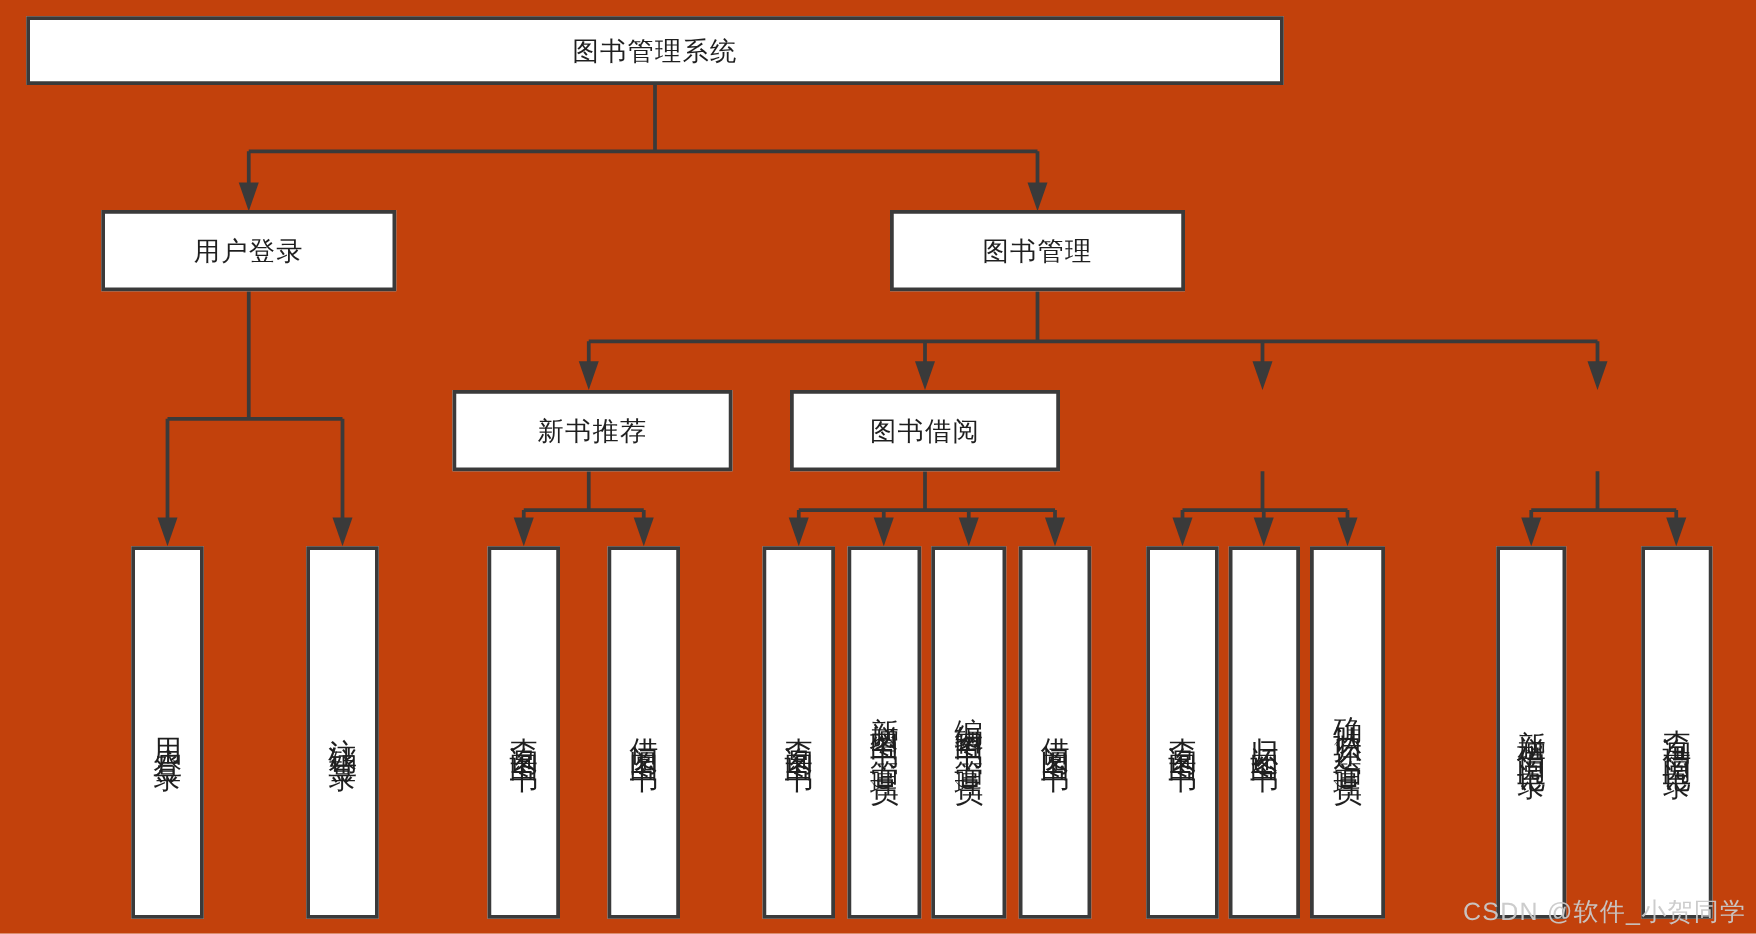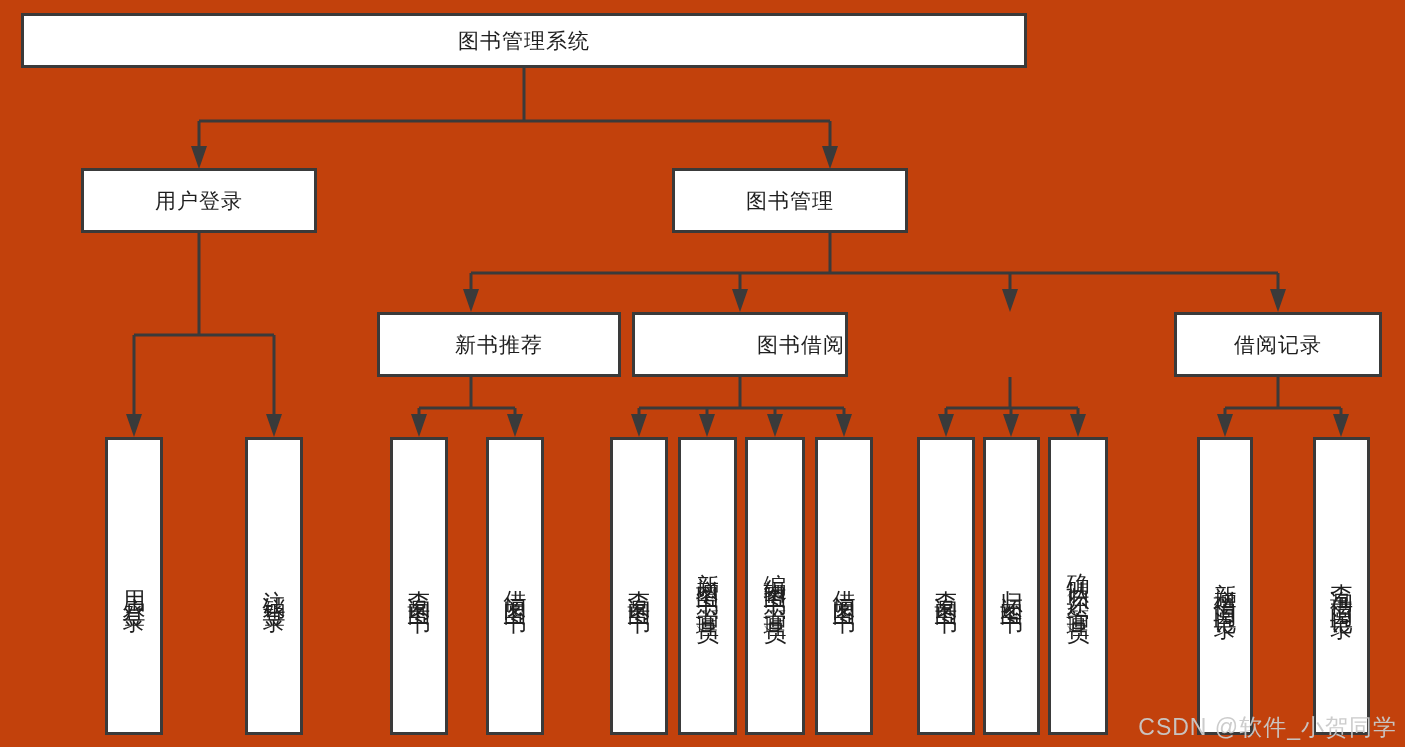--- a/index.html
+++ b/index.html
@@ -44,21 +44,21 @@
     text-orientation: mixed;
     font-size: 23px;
     letter-spacing: 7px;
     line-height: 1;
     white-space: nowrap;
   }
   .watermark {
     position: absolute;
     right: 8px;
     bottom: 4px;
-    font-size: 23px;
+    font-size: 20px;
     color: rgba(201, 201, 201, 0.95);
     letter-spacing: 1px;
     z-index: 10;
     white-space: nowrap;
   }
 </style>
 </head>
 <body>
 
 <div class="stage">
@@ -132,32 +132,29 @@
     </g>
   </svg>
 
   <div class="box" style="left:21px; top:13px; width:1006px; height:55px;">
     <span class="h-label">图书管理系统</span>
   </div>
 
   <div class="box lvl2" style="left:81px; width:236px;">
     <span class="h-label">用户登录</span>
   </div>
-  <div class="box lvl2" style="left:672px; width:236px;">
+  <div class="box lvl2" style="left:712px; width:236px;">
     <span class="h-label">图书管理</span>
   </div>
 
-  <div class="box lvl3" style="left:377px; width:244px;">
+  <div class="box lvl3" style="left:362px; width:224px;">
     <span class="h-label">新书推荐</span>
   </div>
-  <div class="box lvl3" style="left:632px; width:216px;justify-content:flex-end;">
+  <div class="box lvl3" style="left:632px; width:216px;">
     <span class="h-label">图书借阅</span>
-  </div>
-  <div class="box lvl3" style="left:1174px; width:208px;">
-    <span class="h-label">借阅记录</span>
   </div>
 
   <div class="box leaf" style="left:105px; width:58px;">
     <span class="v-label">用户登录</span>
   </div>
   <div class="box leaf" style="left:245px; width:58px;">
     <span class="v-label">注销登录</span>
   </div>
 
   <div class="box leaf" style="left:390px; width:58px;">

